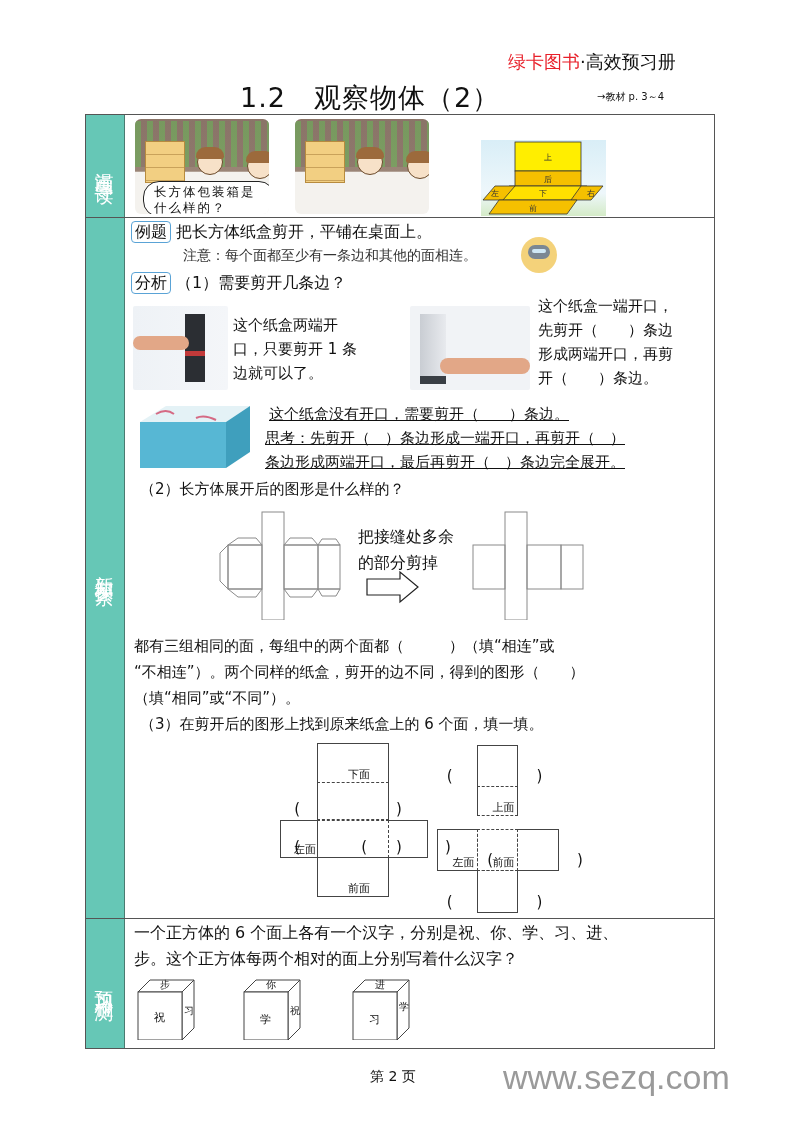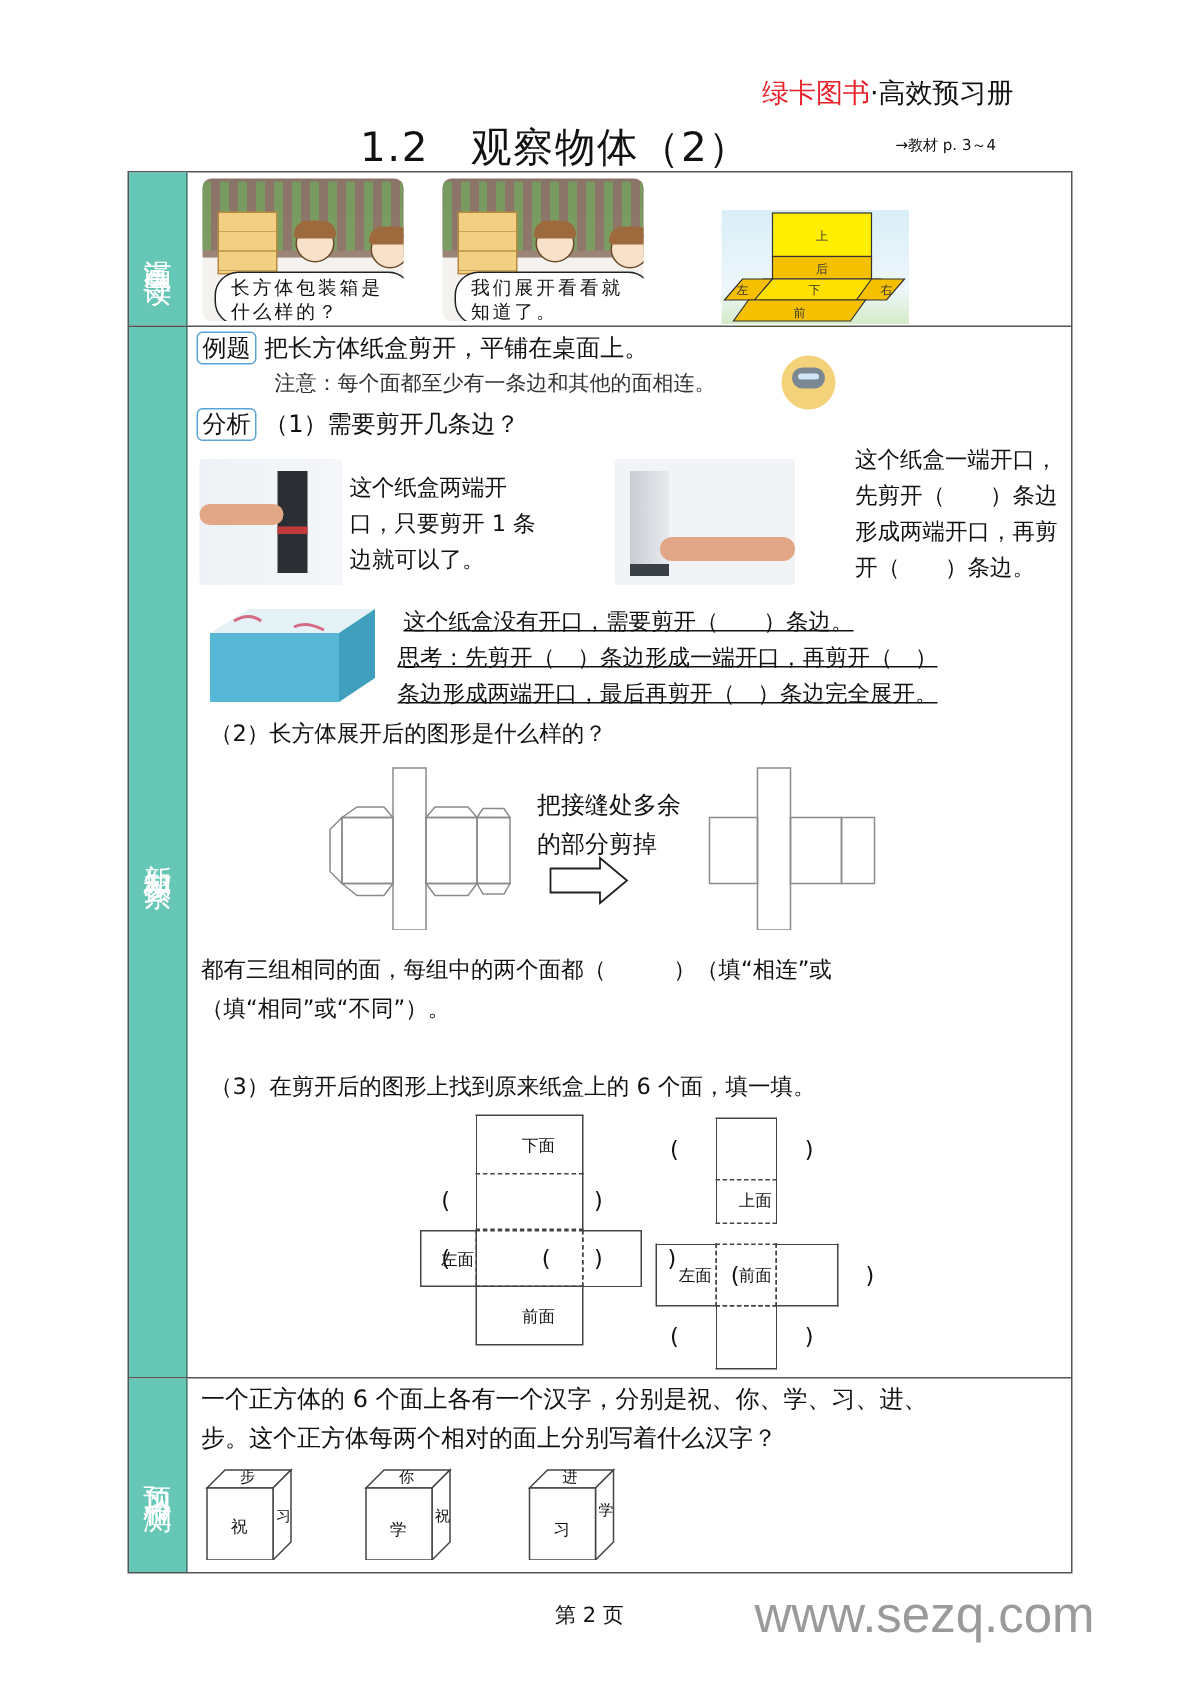--- a/index.html
+++ b/index.html
@@ -27,21 +27,21 @@
             border-radius: 16px; font-size: 12.5px; line-height: 16px; padding: 2px 10px; letter-spacing: 2px; }
   .netimg { position: absolute; left: 481px; top: 140px; width: 125px; height: 76px; background: linear-gradient(#d9eef7, #eef7fb 70%, #d4ebc7); }
   .tag { display: inline-block; border: 1.5px solid #5aa3d6; border-radius: 4px; padding: 0 3px; font-size: 16px; line-height: 20px; }
   .t16 { font-size: 16px; line-height: 22px; white-space: nowrap; }
   .t15 { font-size: 15px; line-height: 24px; white-space: nowrap; }
   .note { font-size: 14px; color: #333; white-space: nowrap; }
   .robot { position: absolute; width: 36px; height: 36px; border-radius: 50%; background: #f4d27a; }
   .robot::before { content: ""; position: absolute; left: 7px; top: 8px; width: 22px; height: 14px; border-radius: 8px; background: #7b8793; }
   .robot::after { content: ""; position: absolute; left: 11px; top: 12px; width: 14px; height: 4px; border-radius: 2px; background: #cfe7f5; }
   .photo { position: absolute; border-radius: 2px; }
-  .dface { position: absolute; border: 1px solid #444; font-size: 11px; display: flex; align-items: center; justify-content: center; padding-left: 12px; }
+  .dface { position: absolute; border: 1px solid #444; font-size: 11px; display: flex; align-items: flex-end; justify-content: center; padding-left: 12px; }
   .paren { font-size: 15px; letter-spacing: 22px; }
   .cube { position: absolute; width: 60px; height: 62px; }
   .footer-page { left: 370px; top: 1068px; font-size: 14px; white-space: nowrap; }
   .watermark { left: 503px; top: 1058px; font-size: 34px; color: #9a9a9a; font-family: "Liberation Sans", sans-serif; white-space: nowrap; }
 </style>
 </head>
 <body>
 
 <div class="abs brand">
   <span class="red">绿卡图书</span><span>·高效预习册</span>
@@ -68,21 +68,20 @@
   <div class="boxes"></div>
   <div class="kid" style="left:62px;top:30px;"></div>
   <div class="kid" style="left:112px;top:34px;"></div>
   <div class="bubble">长方体包装箱是什么样的？</div>
 </div>
 <div class="comic" style="left:295px;top:119px;">
   <div class="bushes"></div>
   <div class="boxes"></div>
   <div class="kid" style="left:62px;top:30px;"></div>
   <div class="kid" style="left:112px;top:34px;"></div>
-  <div class="bubble">我们展开看看就知道了。</div>
 </div>
 
 <div class="netimg">
   <svg width="125" height="76" viewBox="0 0 125 76">
     <rect x="34" y="2" width="66" height="29" fill="#ffee00" stroke="#333" stroke-width="0.8"></rect>
     <rect x="34" y="31" width="66" height="15" fill="#f5c000" stroke="#333" stroke-width="0.8"></rect>
     <polygon points="28,46 106,46 96,60 18,60" fill="#ffe000" stroke="#333" stroke-width="0.8"></polygon>
     <polygon points="14,46 34,46 22,60 2,60" fill="#f5c000" stroke="#333" stroke-width="0.8"></polygon>
     <polygon points="100,46 122,46 110,60 90,60" fill="#f5c000" stroke="#333" stroke-width="0.8"></polygon>
     <polygon points="18,60 96,60 86,74 8,74" fill="#f5c000" stroke="#333" stroke-width="0.8"></polygon>
@@ -115,21 +114,21 @@
   <div>这个纸盒两端开</div>
   <div>口，只要剪开 1 条</div>
   <div>边就可以了。</div>
 </div>
 
 <div class="photo" style="left:410px;top:306px;width:120px;height:84px;background:#f1f3f6;">
   <div style="position:absolute;left:10px;top:8px;width:26px;height:70px;background:linear-gradient(90deg,#c9cdd3,#e8eaee);"></div>
   <div style="position:absolute;left:10px;top:70px;width:26px;height:8px;background:#3a3f45;"></div>
   <div style="position:absolute;left:30px;top:52px;width:90px;height:16px;border-radius:8px;background:#e2a787;"></div>
 </div>
-<div class="abs t15" style="left:538px;top:294px;margin-left:32px;">
+<div class="abs t15" style="left:538px;top:294px;">
   <div>这个纸盒一端开口，</div>
   <div>先剪开（　　）条边</div>
   <div>形成两端开口，再剪</div>
   <div>开（　　）条边。</div>
 </div>
 
 <div class="photo" style="left:136px;top:404px;width:118px;height:66px;">
   <svg width="118" height="66" viewBox="0 0 118 66">
     <polygon points="4,18 30,2 114,2 90,18" fill="#e4f2f6"></polygon>
     <rect x="4" y="18" width="86" height="46" fill="#57b7d4"></rect>
@@ -164,20 +163,21 @@
   </g>
   <polygon points="157,74 190,74 190,67 208,82 190,97 190,90 157,90" fill="#fff" stroke="#222" stroke-width="1.2"></polygon>
 </svg>
 <div class="abs t16" style="left:358px;top:524px;line-height:26px;">
   <div>把接缝处多余</div>
   <div>的部分剪掉</div>
 </div>
 
 <div class="abs t15" style="left:134px;top:633px;line-height:26px;">
   <div>都有三组相同的面，每组中的两个面都（　　　）（填“相连”或</div>
+  <div>“不相连”）。两个同样的纸盒，剪开的边不同，得到的图形（　　）</div>
   <div>（填“相同”或“不同”）。</div>
 </div>
 <div class="abs t15" style="left:140px;top:712px;">（3）在剪开后的图形上找到原来纸盒上的 6 个面，填一填。</div>
 
 <div class="dface" style="left:317px;top:743px;width:72px;height:40px;border-bottom:1px dashed #444;">
     <span>下面</span>
   </div>
 <div class="dface" style="left:317px;top:782px;width:72px;height:38px;border-top:none;border-bottom:1px dashed #444;">
     <span class="paren">(　　)</span>
   </div>

